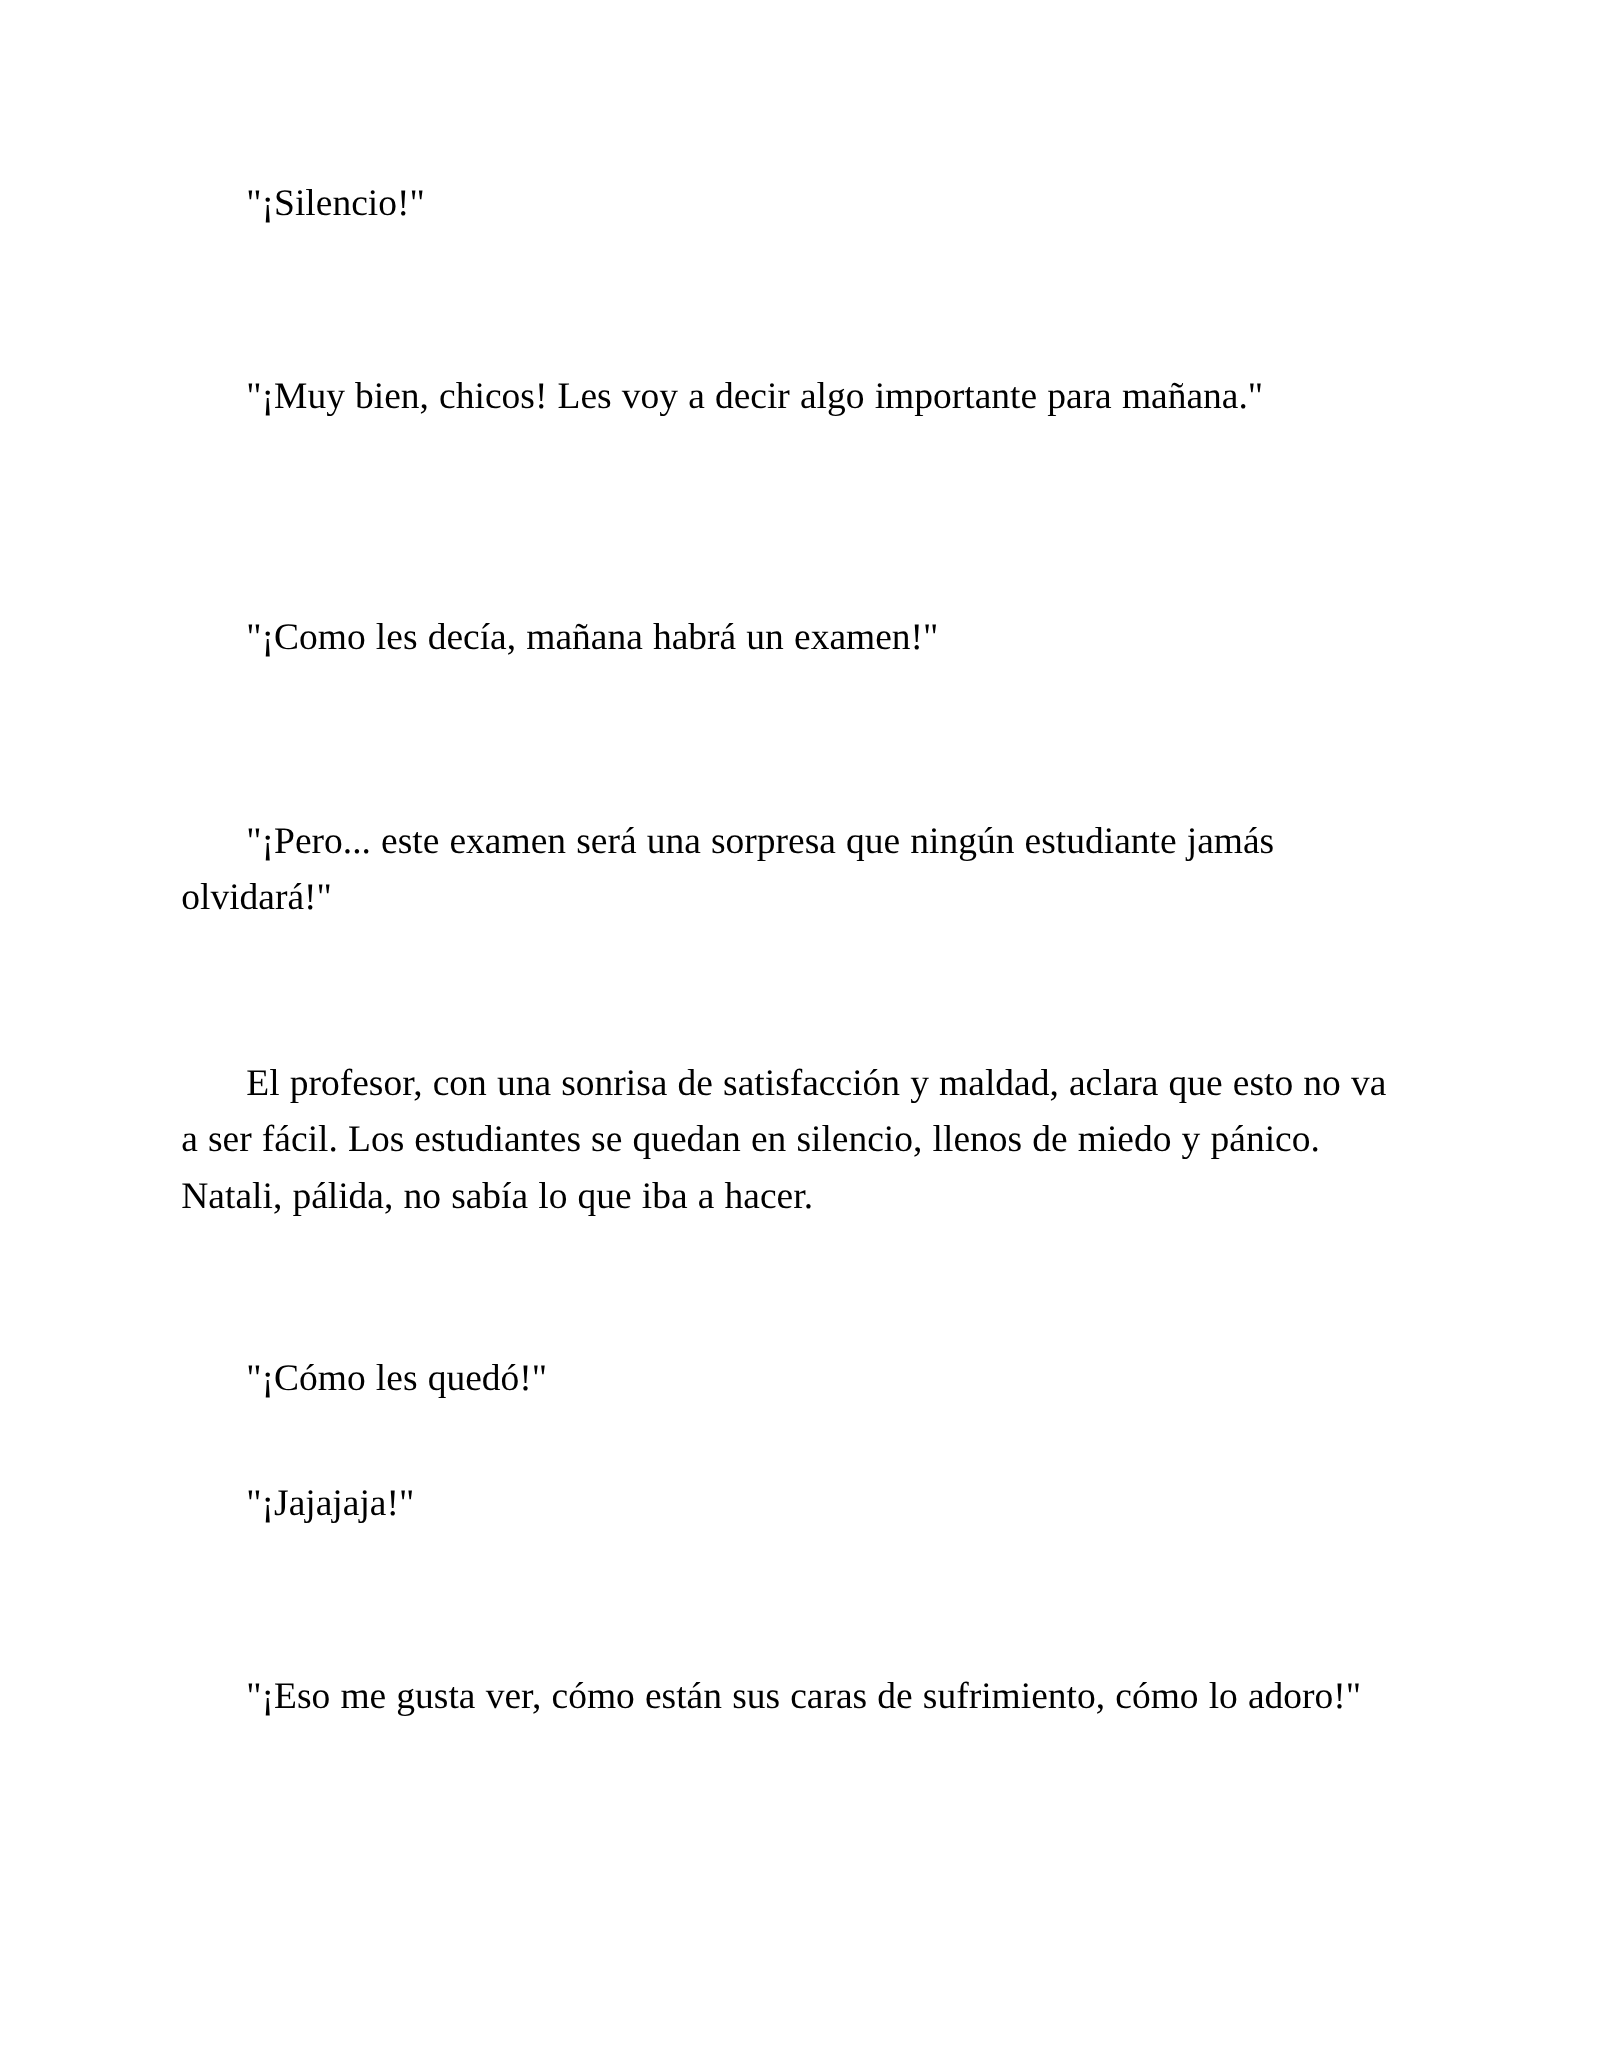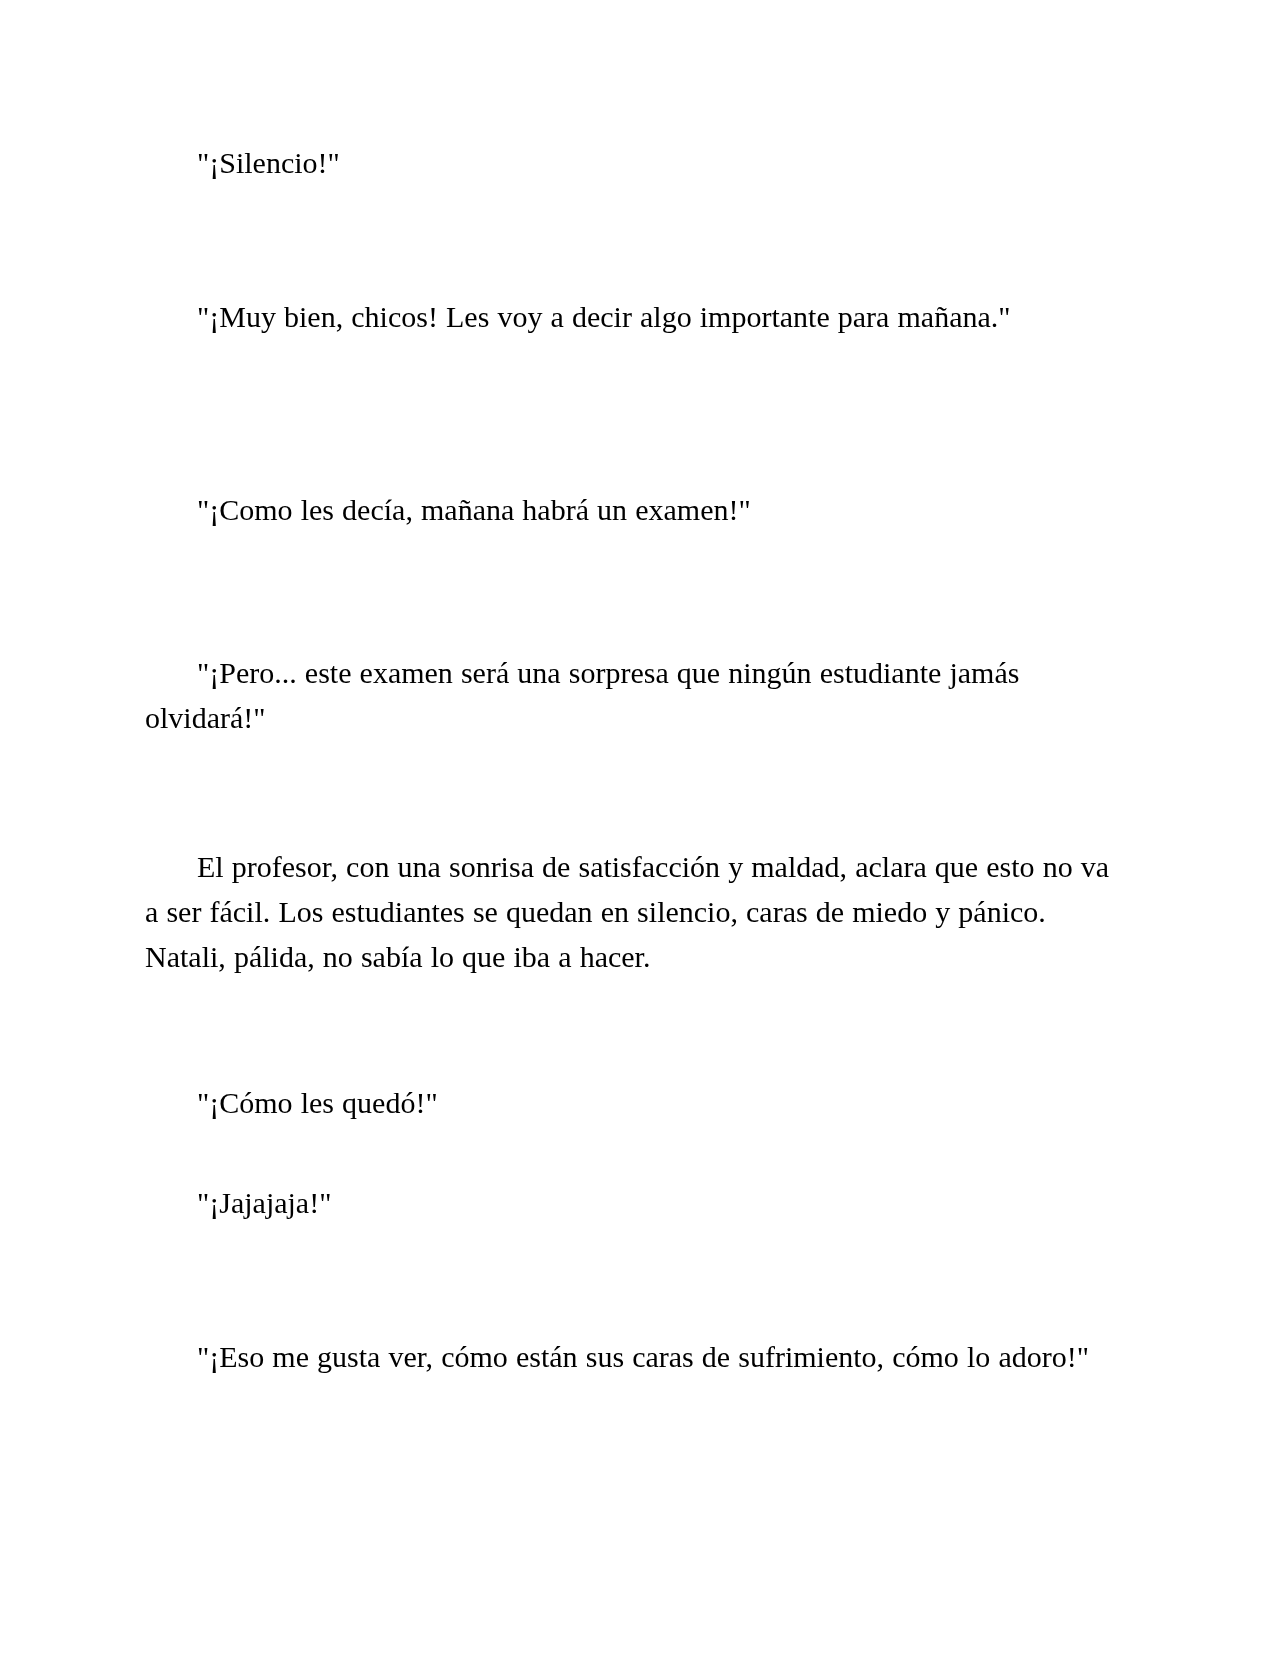--- a/index.html
+++ b/index.html
@@ -38,17 +38,17 @@
   .p8 { top: 1334px; }
 </style>
 </head>
 <body>
 
 <div class="page">
   <p class="para p1">"¡Silencio!"</p>
   <p class="para p2">"¡Muy bien, chicos! Les voy a decir algo importante para mañana."</p>
   <p class="para p3">"¡Como les decía, mañana habrá un examen!"</p>
   <p class="para p4">"¡Pero... este examen será una sorpresa que ningún estudiante jamás olvidará!"</p>
-  <p class="para p5">El profesor, con una sonrisa de satisfacción y maldad, aclara que esto no va a ser fácil. Los estudiantes se quedan en silencio, caras de miedo y pánico. Natali, pálida, no sabía lo que iba a hacer.</p>
+  <p class="para p5">El profesor, con una sonrisa de satisfacción y maldad, aclara que esto no va a ser fácil. Los estudiantes se quedan en silencio, llenos de miedo y pánico. Natali, pálida, no sabía lo que iba a hacer.</p>
   <p class="para p6">"¡Cómo les quedó!"</p>
   <p class="para p7">"¡Jajajaja!"</p>
   <p class="para p8">"¡Eso me gusta ver, cómo están sus caras de sufrimiento, cómo lo adoro!"</p>
 </div>
 
 </body></html>

